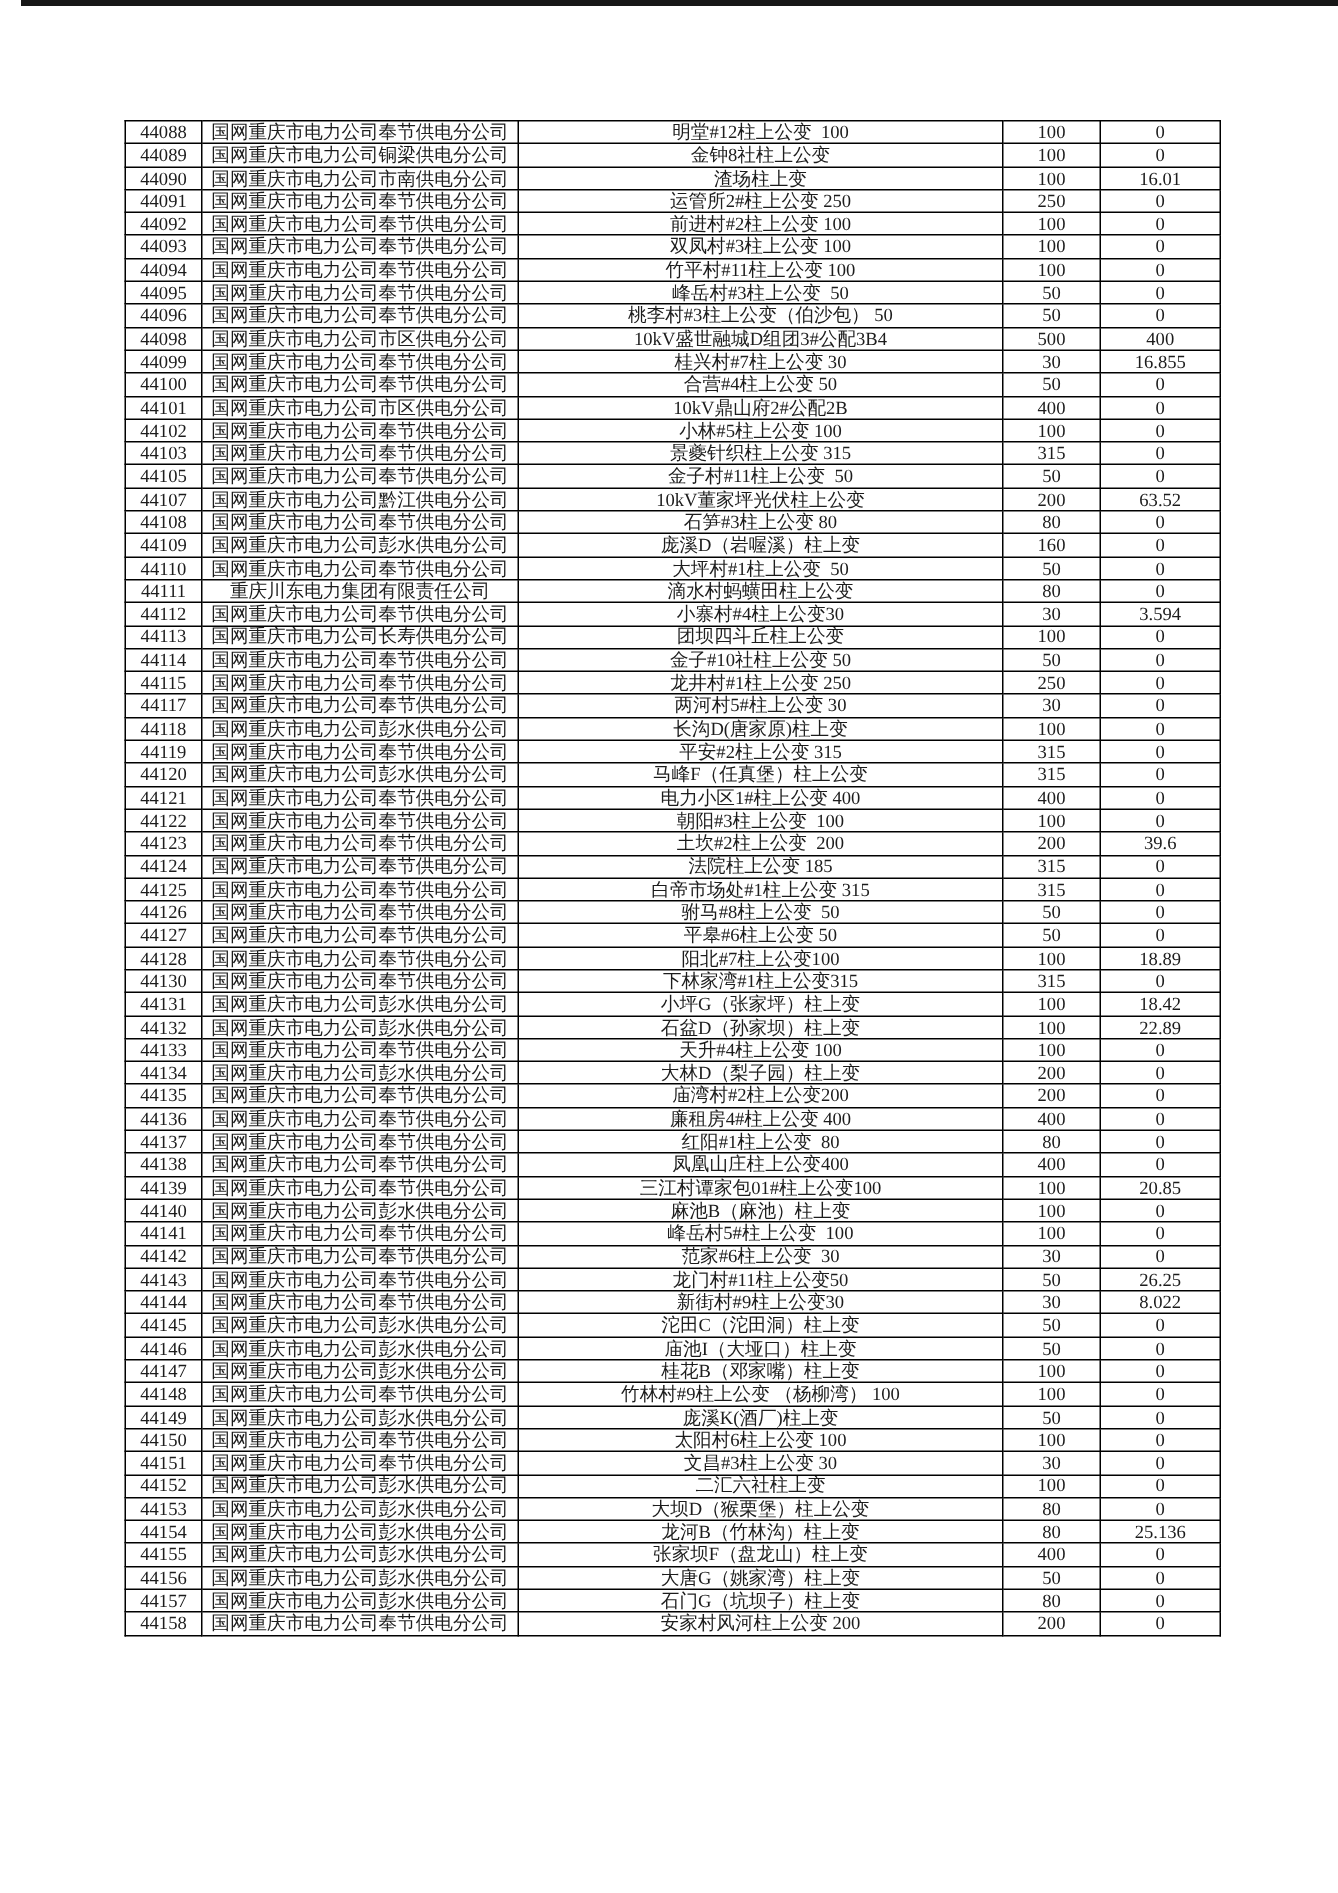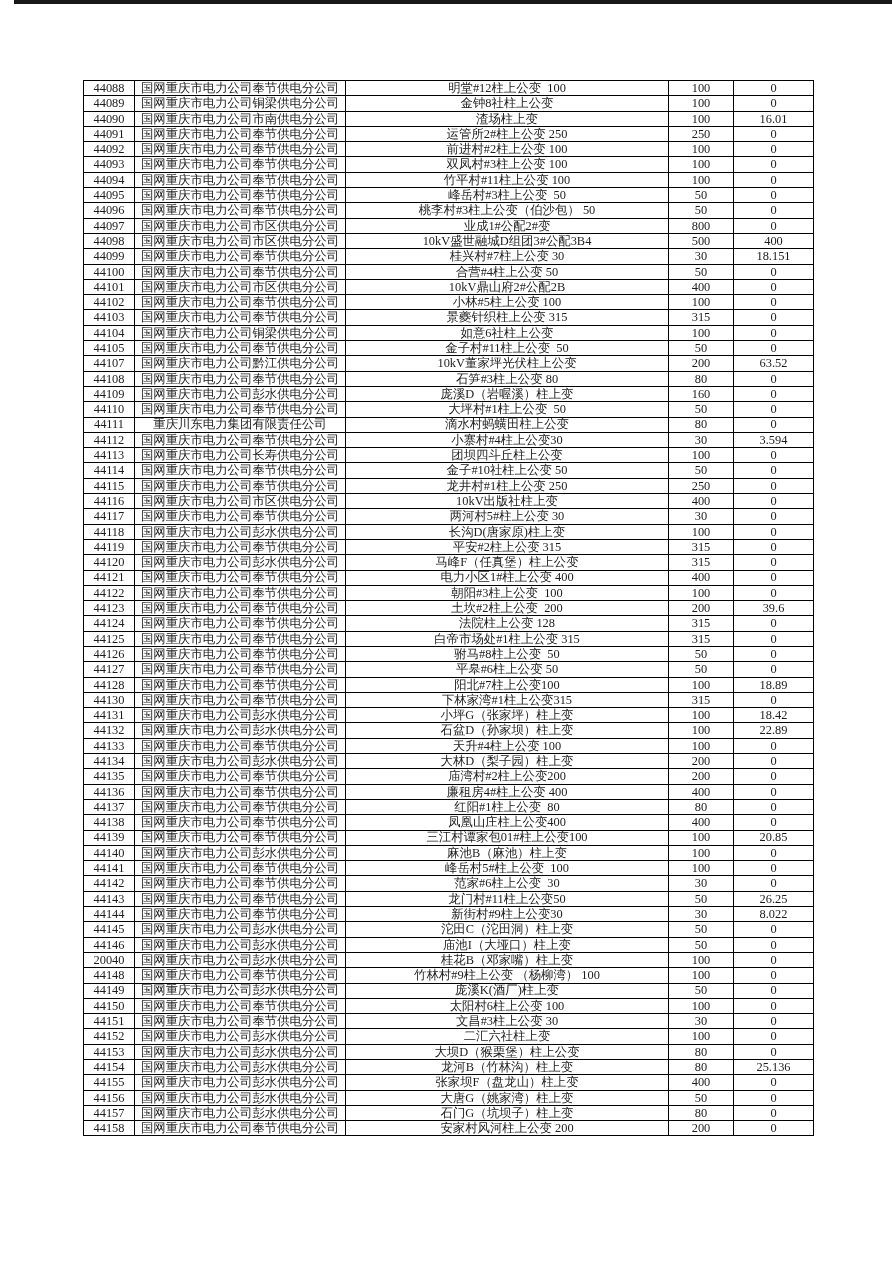--- a/index.html
+++ b/index.html
@@ -110,39 +110,32 @@
           <td class="col-value">0</td>
         </tr>
         <tr>
           <td class="col-id">44096</td>
           <td class="col-company">国网重庆市电力公司奉节供电分公司</td>
           <td class="col-name">桃李村#3柱上公变（伯沙包） 50</td>
           <td class="col-capacity">50</td>
           <td class="col-value">0</td>
         </tr>
         <tr>
-          <td class="col-id">44097</td>
-          <td class="col-company">国网重庆市电力公司市区供电分公司</td>
-          <td class="col-name">业成1#公配2#变</td>
-          <td class="col-capacity">800</td>
-          <td class="col-value">0</td>
-        </tr>
-        <tr>
           <td class="col-id">44098</td>
           <td class="col-company">国网重庆市电力公司市区供电分公司</td>
           <td class="col-name">10kV盛世融城D组团3#公配3B4</td>
           <td class="col-capacity">500</td>
           <td class="col-value">400</td>
         </tr>
         <tr>
           <td class="col-id">44099</td>
           <td class="col-company">国网重庆市电力公司奉节供电分公司</td>
           <td class="col-name">桂兴村#7柱上公变 30</td>
           <td class="col-capacity">30</td>
-          <td class="col-value">18.151</td>
+          <td class="col-value">16.855</td>
         </tr>
         <tr>
           <td class="col-id">44100</td>
           <td class="col-company">国网重庆市电力公司奉节供电分公司</td>
           <td class="col-name">合营#4柱上公变 50</td>
           <td class="col-capacity">50</td>
           <td class="col-value">0</td>
         </tr>
         <tr>
           <td class="col-id">44101</td>
@@ -156,27 +149,20 @@
           <td class="col-company">国网重庆市电力公司奉节供电分公司</td>
           <td class="col-name">小林#5柱上公变 100</td>
           <td class="col-capacity">100</td>
           <td class="col-value">0</td>
         </tr>
         <tr>
           <td class="col-id">44103</td>
           <td class="col-company">国网重庆市电力公司奉节供电分公司</td>
           <td class="col-name">景夔针织柱上公变 315</td>
           <td class="col-capacity">315</td>
-          <td class="col-value">0</td>
-        </tr>
-        <tr>
-          <td class="col-id">44104</td>
-          <td class="col-company">国网重庆市电力公司铜梁供电分公司</td>
-          <td class="col-name">如意6社柱上公变</td>
-          <td class="col-capacity">100</td>
           <td class="col-value">0</td>
         </tr>
         <tr>
           <td class="col-id">44105</td>
           <td class="col-company">国网重庆市电力公司奉节供电分公司</td>
           <td class="col-name">金子村#11柱上公变  50</td>
           <td class="col-capacity">50</td>
           <td class="col-value">0</td>
         </tr>
         <tr>
@@ -236,27 +222,20 @@
           <td class="col-value">0</td>
         </tr>
         <tr>
           <td class="col-id">44115</td>
           <td class="col-company">国网重庆市电力公司奉节供电分公司</td>
           <td class="col-name">龙井村#1柱上公变 250</td>
           <td class="col-capacity">250</td>
           <td class="col-value">0</td>
         </tr>
         <tr>
-          <td class="col-id">44116</td>
-          <td class="col-company">国网重庆市电力公司市区供电分公司</td>
-          <td class="col-name">10kV出版社柱上变</td>
-          <td class="col-capacity">400</td>
-          <td class="col-value">0</td>
-        </tr>
-        <tr>
           <td class="col-id">44117</td>
           <td class="col-company">国网重庆市电力公司奉节供电分公司</td>
           <td class="col-name">两河村5#柱上公变 30</td>
           <td class="col-capacity">30</td>
           <td class="col-value">0</td>
         </tr>
         <tr>
           <td class="col-id">44118</td>
           <td class="col-company">国网重庆市电力公司彭水供电分公司</td>
           <td class="col-name">长沟D(唐家原)柱上变</td>
@@ -294,21 +273,21 @@
         <tr>
           <td class="col-id">44123</td>
           <td class="col-company">国网重庆市电力公司奉节供电分公司</td>
           <td class="col-name">土坎#2柱上公变  200</td>
           <td class="col-capacity">200</td>
           <td class="col-value">39.6</td>
         </tr>
         <tr>
           <td class="col-id">44124</td>
           <td class="col-company">国网重庆市电力公司奉节供电分公司</td>
-          <td class="col-name">法院柱上公变 128</td>
+          <td class="col-name">法院柱上公变 185</td>
           <td class="col-capacity">315</td>
           <td class="col-value">0</td>
         </tr>
         <tr>
           <td class="col-id">44125</td>
           <td class="col-company">国网重庆市电力公司奉节供电分公司</td>
           <td class="col-name">白帝市场处#1柱上公变 315</td>
           <td class="col-capacity">315</td>
           <td class="col-value">0</td>
         </tr>
@@ -446,21 +425,21 @@
           <td class="col-value">0</td>
         </tr>
         <tr>
           <td class="col-id">44146</td>
           <td class="col-company">国网重庆市电力公司彭水供电分公司</td>
           <td class="col-name">庙池I（大垭口）柱上变</td>
           <td class="col-capacity">50</td>
           <td class="col-value">0</td>
         </tr>
         <tr>
-          <td class="col-id">20040</td>
+          <td class="col-id">44147</td>
           <td class="col-company">国网重庆市电力公司彭水供电分公司</td>
           <td class="col-name">桂花B（邓家嘴）柱上变</td>
           <td class="col-capacity">100</td>
           <td class="col-value">0</td>
         </tr>
         <tr>
           <td class="col-id">44148</td>
           <td class="col-company">国网重庆市电力公司奉节供电分公司</td>
           <td class="col-name">竹林村#9柱上公变 （杨柳湾） 100</td>
           <td class="col-capacity">100</td>

